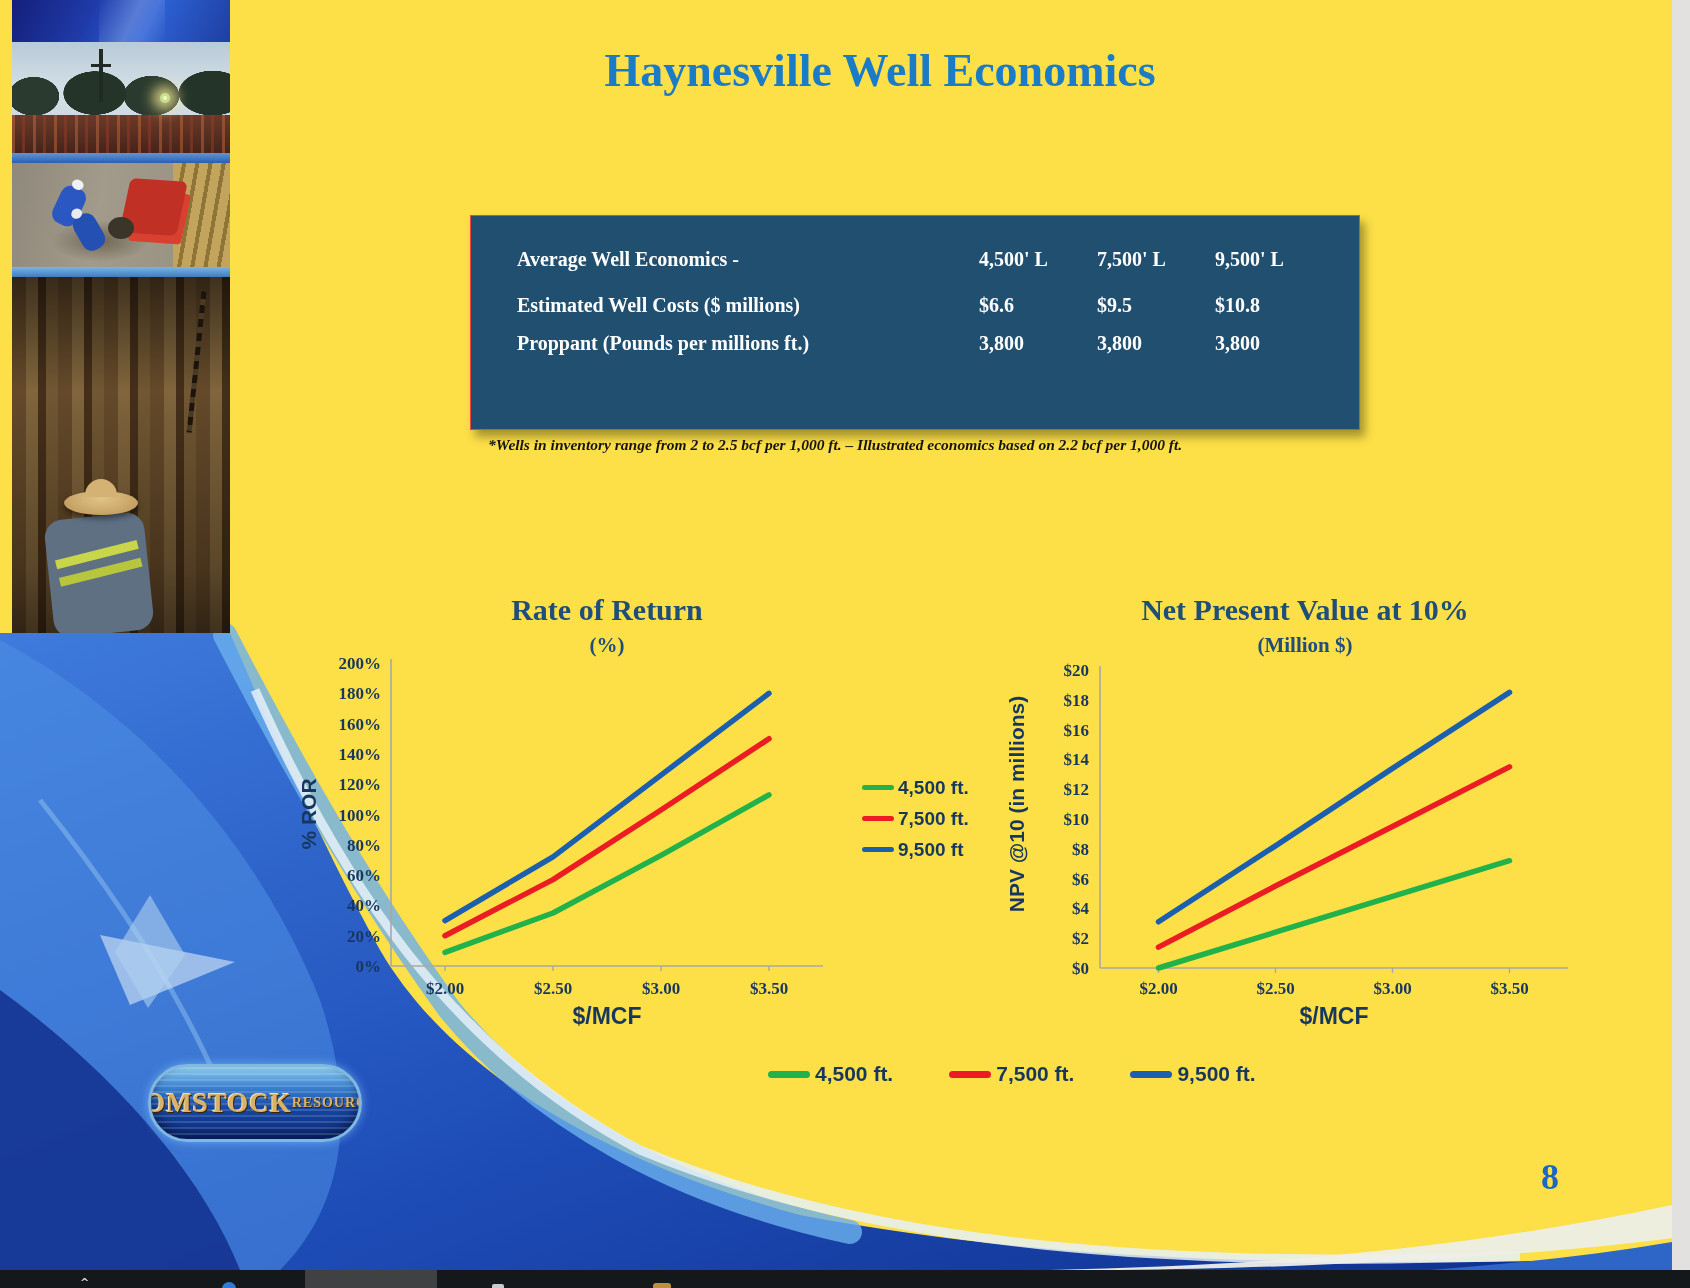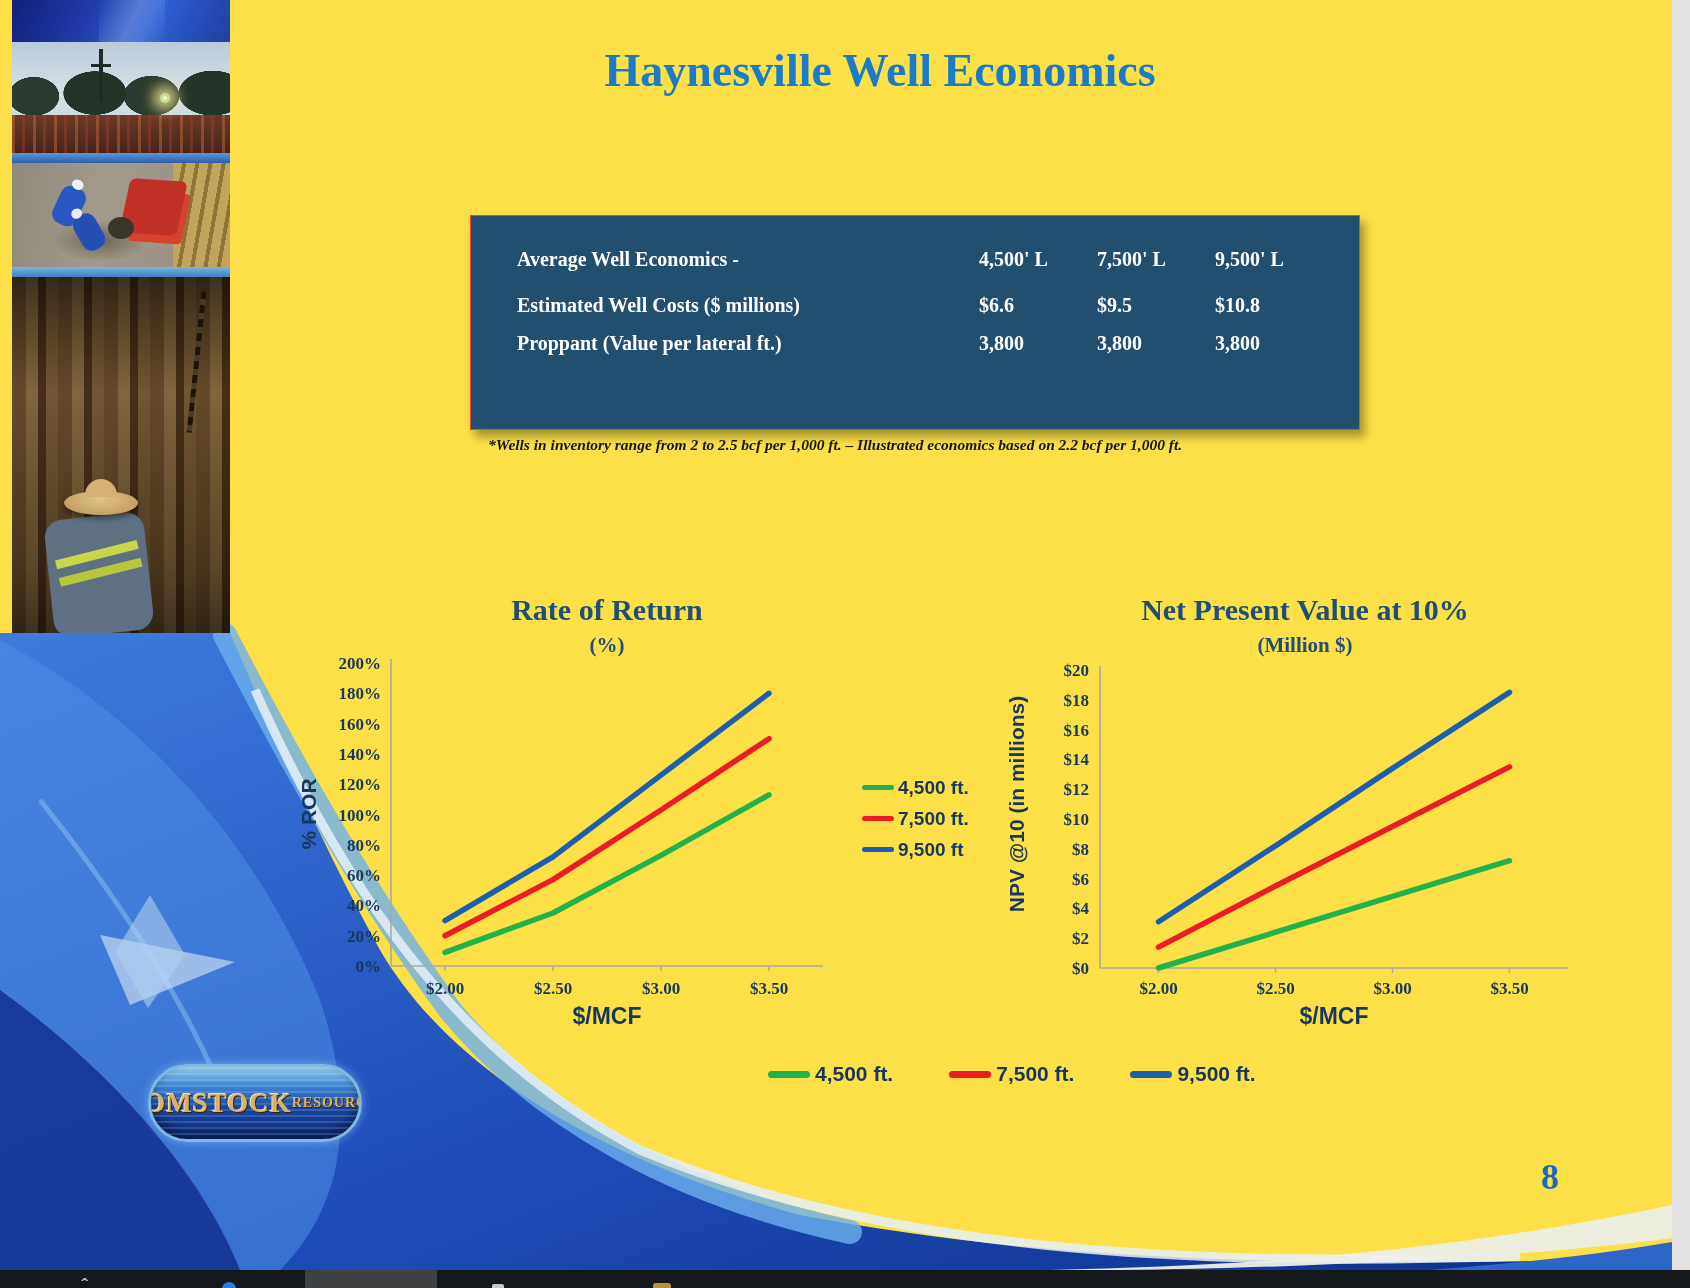--- a/index.html
+++ b/index.html
@@ -202,21 +202,21 @@
       <div class="t-val">7,500' L</div>
       <div class="t-val">9,500' L</div>
     </div>
     <div class="t-row">
       <div class="t-label"><span>Estimated Well Costs </span><span class="it">($ millions)</span></div>
       <div class="t-val">$6.6</div>
       <div class="t-val">$9.5</div>
       <div class="t-val">$10.8</div>
     </div>
     <div class="t-row">
-      <div class="t-label"><span>Proppant </span><span class="it">(Value per lateral ft.)</span></div>
+      <div class="t-label"><span>Proppant </span><span class="it">(Pounds per millions ft.)</span></div>
       <div class="t-val">3,800</div>
       <div class="t-val">3,800</div>
       <div class="t-val">3,800</div>
     </div>
   </div>
 
   <div class="footnote">*Wells in  inventory range from 2 to 2.5 bcf per 1,000 ft. – Illustrated economics based on 2.2 bcf per 1,000 ft.</div>
 
   <svg id="chart-ror" class="chart" width="700" height="470">
       <text x="327" y="40" text-anchor="middle" class="c-title">Rate of Return</text>

